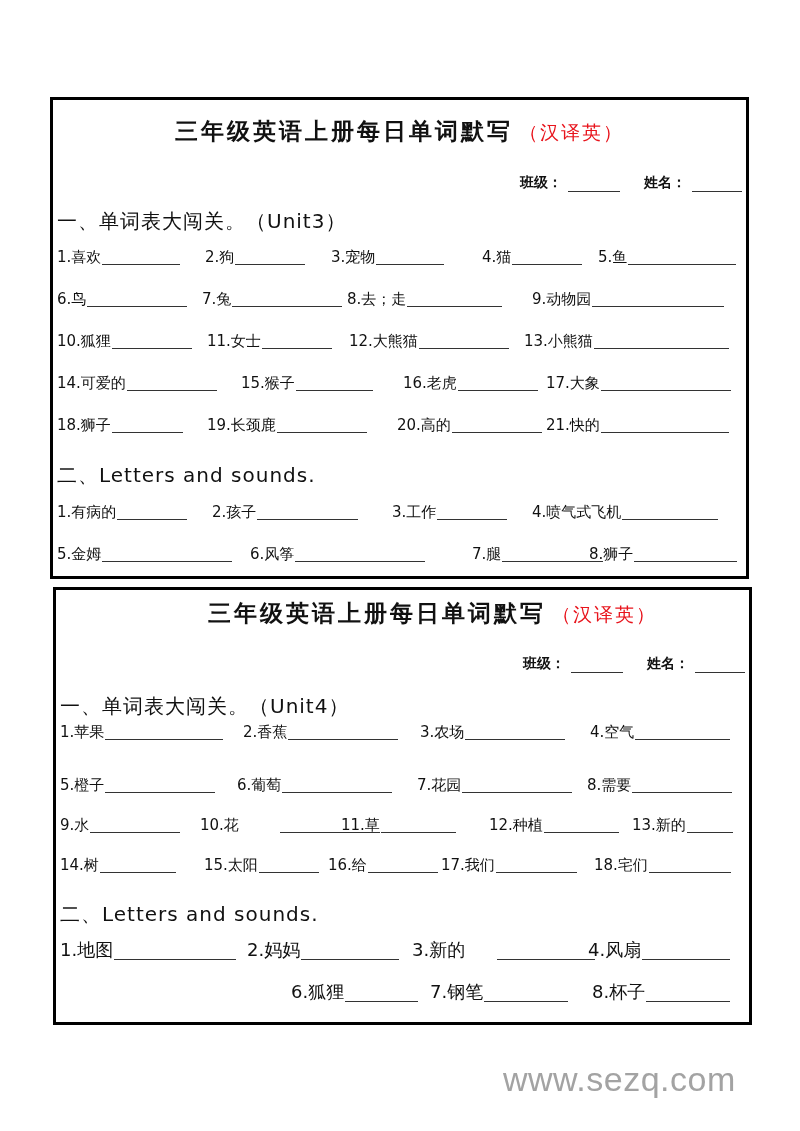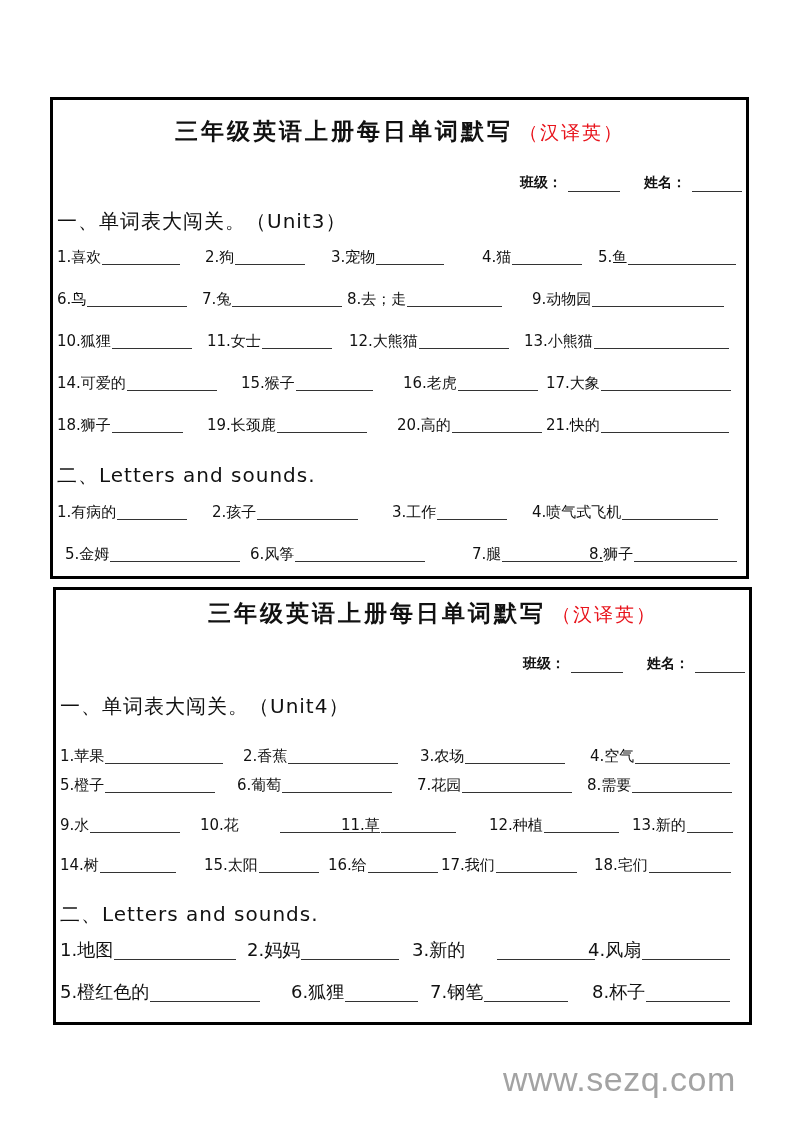--- a/index.html
+++ b/index.html
@@ -167,21 +167,21 @@
         <div class="item" style="left: 335px;">
           <span class="lbl">3.工作</span>
           <span class="line" style="width: 70px;"></span>
         </div>
         <div class="item" style="left: 475px;">
           <span class="lbl">4.喷气式飞机</span>
           <span class="line" style="width: 96px;"></span>
         </div>
       </div>
       <div class="row" style="top: 440px;">
-        <div class="item" style="left: 8px; text-align: center;">
+        <div class="item" style="left: 0px; text-align: center;">
           <span class="lbl">5.金姆</span>
           <span class="line" style="width: 130px;"></span>
         </div>
         <div class="item" style="left: 193px;">
           <span class="lbl">6.风筝</span>
           <span class="line" style="width: 130px;"></span>
         </div>
         <div class="item" style="left: 415px;">
           <span class="lbl">7.腿</span>
           <span class="line" style="width: 101px;"></span>
@@ -199,21 +199,21 @@
     <span>三年级英语上册每日单词默写</span><span class="tag">（汉译英）</span>
   </div>
   <div class="meta">
     <span>班级：</span>
     <span class="blank b1"></span>
     <span>姓名：</span>
     <span class="blank b2"></span>
   </div>
   <div class="section" style="top:103px">一、单词表大闯关。（Unit4）</div>
   <div class="rows">
-      <div class="row" style="top: 152px; text-decoration: underline;">
+      <div class="row" style="top: 128px; text-decoration: underline;">
         <div class="item" style="left: 0px;">
           <span class="lbl">1.苹果</span>
           <span class="line" style="width: 118px;"></span>
         </div>
         <div class="item" style="left: 183px;">
           <span class="lbl">2.香蕉</span>
           <span class="line" style="width: 110px;"></span>
         </div>
         <div class="item" style="left: 360px;">
           <span class="lbl">3.农场</span>
@@ -301,24 +301,20 @@
         <div class="item" style="left: 352px; gap: 31px;">
           <span class="lbl">3.新的</span>
           <span class="line" style="width: 98px;"></span>
         </div>
         <div class="item" style="left: 528px;">
           <span class="lbl">4.风扇</span>
           <span class="line" style="width: 88px;"></span>
         </div>
       </div>
       <div class="row" style="top: 390px;">
-        <div class="item" style="left: 0px;">
-          <span class="lbl">5.橙红色的</span>
-          <span class="line" style="width: 110px;"></span>
-        </div>
         <div class="item" style="left: 231px;">
           <span class="lbl">6.狐狸</span>
           <span class="line" style="width: 73px;"></span>
         </div>
         <div class="item" style="left: 370px;">
           <span class="lbl">7.钢笔</span>
           <span class="line" style="width: 84px;"></span>
         </div>
         <div class="item" style="left: 532px;">
           <span class="lbl">8.杯子</span>

